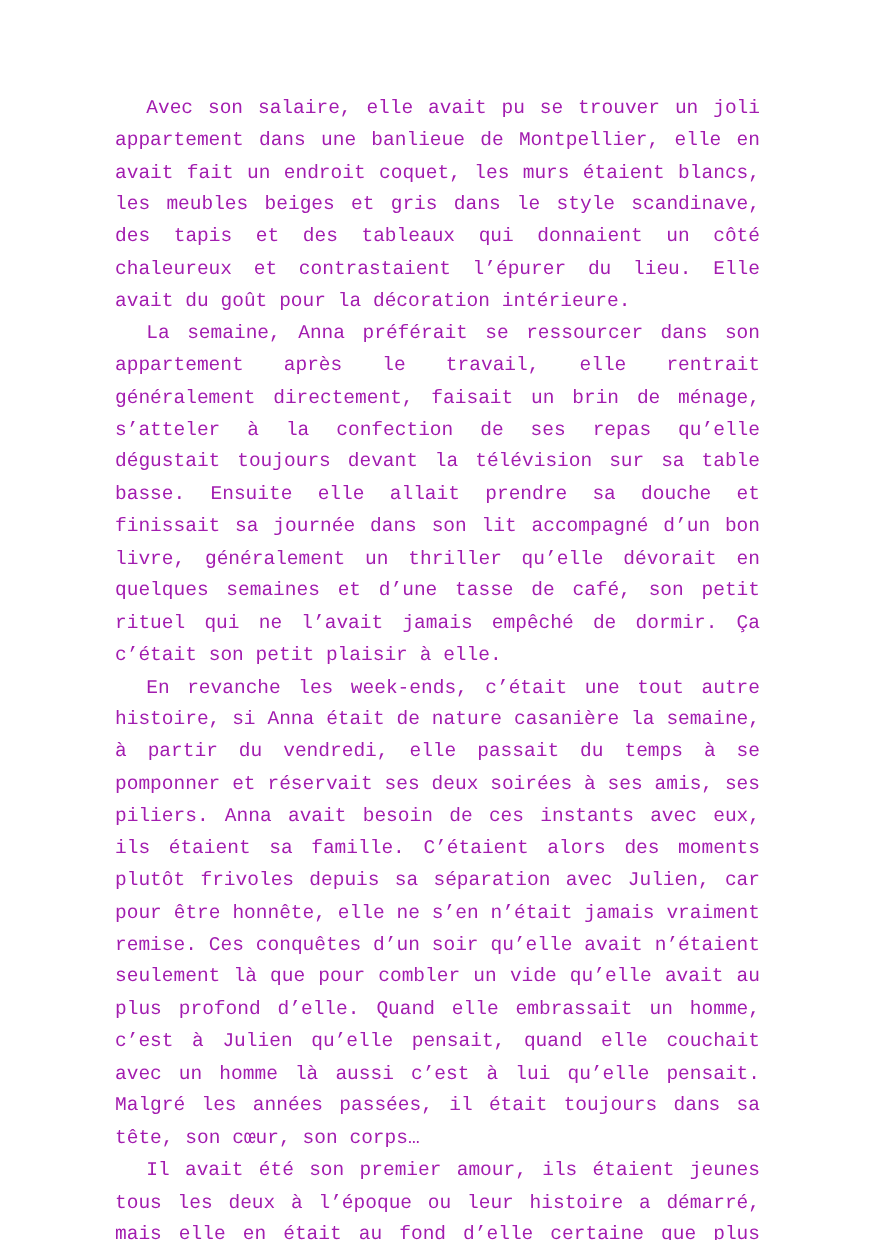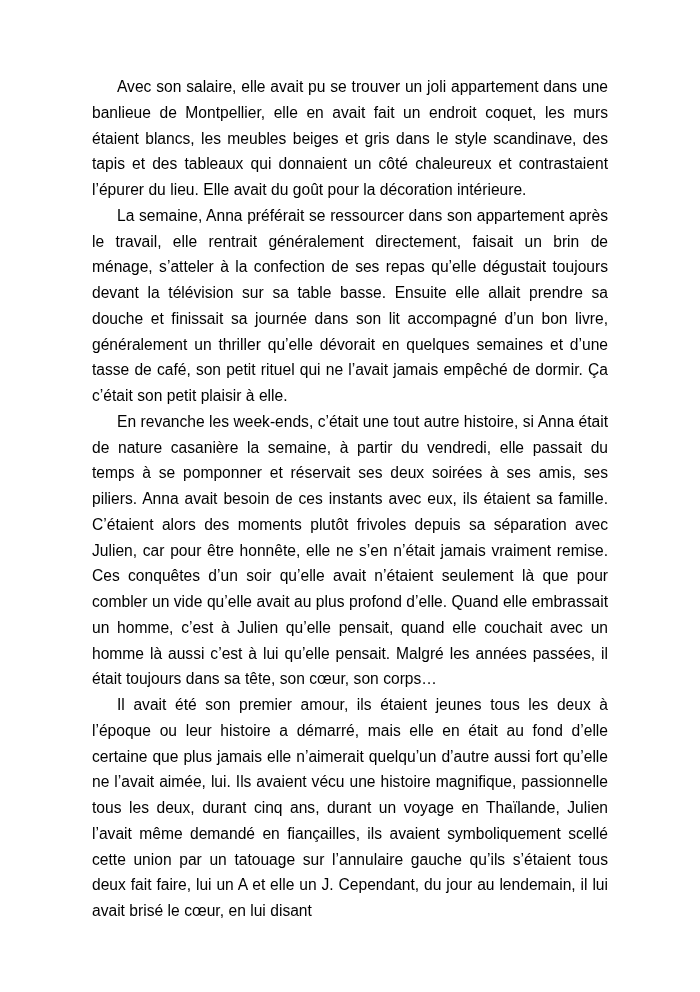--- a/index.html
+++ b/index.html
@@ -26,22 +26,22 @@
     width: 516px;
   }
   p.para {
     margin: 0;
     padding: 0;
     text-align: justify;
     text-justify: inter-word;
     text-indent: 25px;
     font-size: 15.6px;
     line-height: 25.75px;
-    color: #000000;
-    font-family: Liberation Sans, sans-serif;
+    color: #a21caf;
+    font-family: Liberation Mono, monospace;
     word-spacing: 0.1px;
     letter-spacing: 0px;
     hyphens: none;
     -webkit-hyphens: none;
   }
   
   p.para:last-child {
     margin-bottom: 0;
   }
 </style>

